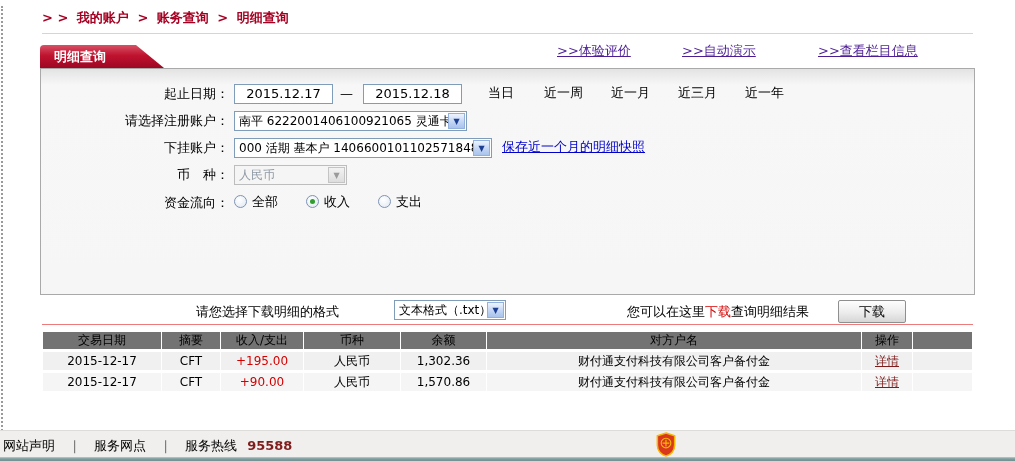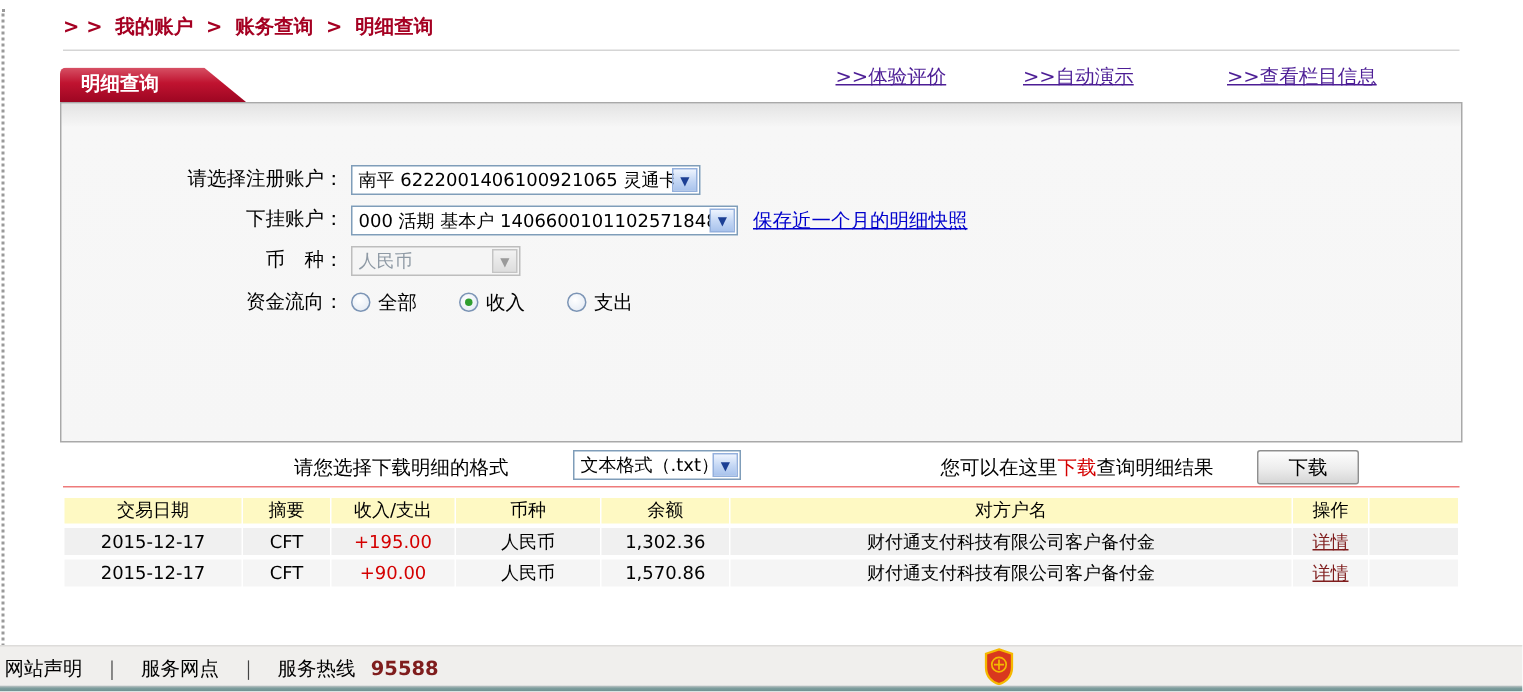--- a/index.html
+++ b/index.html
@@ -65,34 +65,34 @@
   .radio-opt { margin-left:5px; } .radio-opt + .radio-opt { margin-left:28px; }
 
   .btn-query { position:absolute; left:397px; top:162px; width:74px; height:28px;
     border:1px solid #3d85b5; border-bottom-color:#2a6da0; border-radius:4px;
     background:linear-gradient(180deg,#f3fcff 0%,#b9e2f5 40%,#62b7e6 90%,#4aa3da 100%);
     font-size:14px; font-weight:bold; color:#0c2e48; font-family:inherit;
     box-shadow:0 1px 2px rgba(60,60,60,.45); cursor:pointer; letter-spacing:2px; }
 
   
   .dl-label { position:absolute; left:196px; top:303px; }
-  .dl-select { position:absolute; left:382px; top:300px; width:112px; margin-left:0; }
+  .dl-select { position:absolute; left:394px; top:300px; width:112px; margin-left:0; }
   .dl-hint  { position:absolute; left:627px; top:303px; }
   .dl-hint .red { color:#d40000; cursor:pointer; }
   .btn-download { position:absolute; left:838px; top:300px; width:68px; height:23px;
     border:1px solid #8f8f8f; border-radius:2px; font-size:13px; font-family:inherit;
     background:linear-gradient(180deg,#fefefe,#ececec 55%,#d6d6d6); cursor:pointer; }
 
   .red-line { position:absolute; left:42px; top:324px; width:931px; height:0;
     border-top:1px solid #ee7b7b; }
 
   
   .detail-table { position:absolute; left:42px; top:329px; width:931px;
     border-collapse:separate; border-spacing:1px 3px; table-layout:fixed; font-size:12px; }
-  .detail-table th { background:#fef9c3; font-weight:normal; height:14px; text-align:center;
+  .detail-table th { background:#737373; font-weight:normal; height:14px; text-align:center;
     overflow:hidden; white-space:nowrap; }
   .detail-table td { background:#f0f0f0; height:18px; text-align:center;
     overflow:hidden; white-space:nowrap; }
   .detail-table tr.alt td { background:#f5f5f5; }
   .amount { color:#d40000; }
   .action-link { color:#7f1d1d; text-decoration:underline; cursor:pointer; }
 
   
   .footer { position:absolute; left:0; top:430px; width:1015px; height:27px;
     background:#f0efed; border-top:1px solid #dddcda; font-size:13px; }
@@ -120,20 +120,28 @@
 </div>
 <div class="top-divider"></div>
 
 <div class="tab">明细查询</div>
 <a class="top-link tl-0">&gt;&gt;体验评价</a>
 <a class="top-link tl-1">&gt;&gt;自动演示</a>
 <a class="top-link tl-2">&gt;&gt;查看栏目信息</a>
 
 <div class="panel">
 
+  <div class="form-row r1">
+    <span class="flabel">起止日期：</span><input class="txt-input" value="2015.12.17" style=""><span class="dash">—</span><input class="txt-input" value="2015.12.18" style="">
+    <span class="ql ql-0">当日</span>
+    <span class="ql ql-1">近一周</span>
+    <span class="ql ql-2">近一月</span>
+    <span class="ql ql-3">近三月</span>
+    <span class="ql ql-4">近一年</span>
+  </div>
 
   <div class="form-row r2">
     <span class="flabel">请选择注册账户：</span><span class="select sel-register"><span>南平 6222001406100921065 灵通卡</span><span class="arrow">▼</span></span>
   </div>
 
   <div class="form-row r3">
     <span class="flabel">下挂账户：</span><span class="select sel-sub"><span>000 活期 基本户 1406600101102571848</span><span class="arrow">▼</span></span><a class="snap-link">保存近一个月的明细快照</a>
   </div>
 
   <div class="form-row r4">

